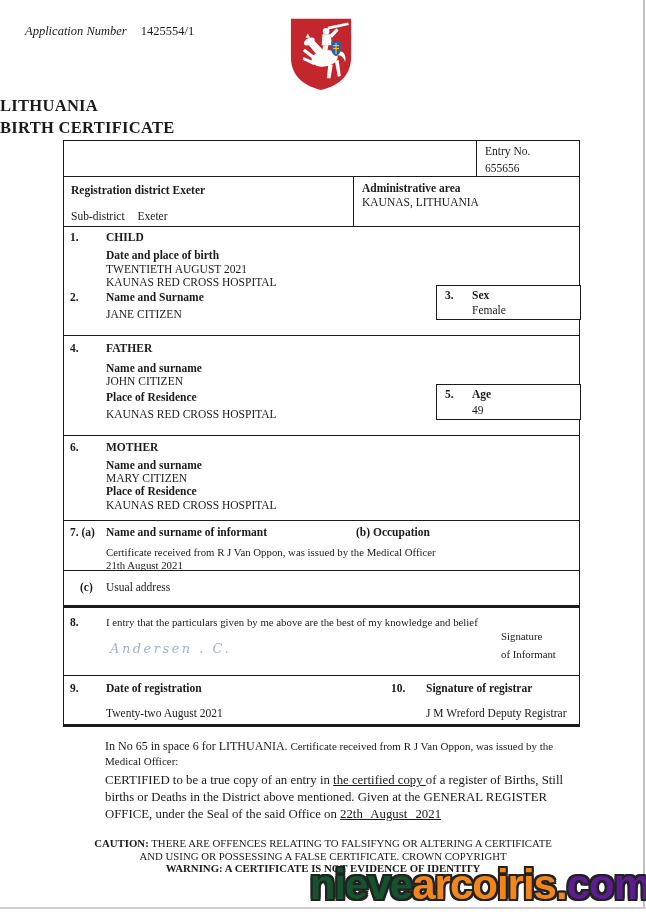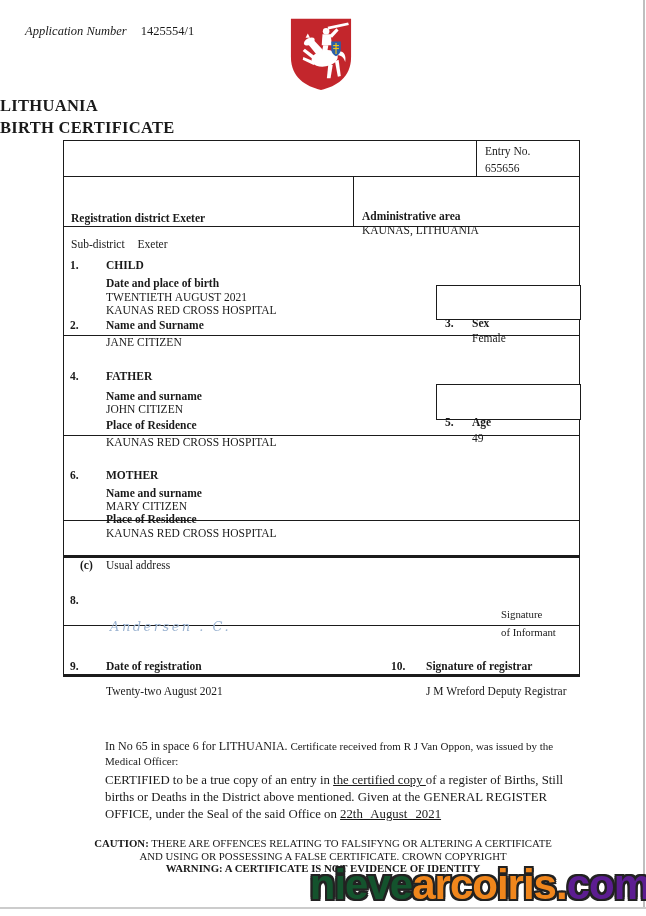--- a/index.html
+++ b/index.html
@@ -1,21 +1,21 @@
 <!DOCTYPE html>
 <html><head>
 <meta charset="utf-8">
 <style>
   * { margin:0; padding:0; box-sizing:border-box; }
   body { background:#ffffff; }
   .page {
     position:relative; width:646px; height:916px; background:#ffffff;
     font-family:"Liberation Serif", serif; color:#1a1a1a; overflow:hidden;
   }
-  .abs { position:absolute; white-space:nowrap;margin-top:28px; }
+  .abs { position:absolute; white-space:nowrap; }
   .b { font-weight:bold; }
   .it { font-style:italic; }
 
   
   .app-line { position:absolute; left:25px; top:24px; font-size:12.5px; }
   .app-line .val { margin-left:14px; font-style:normal; }
   .arms { position:absolute; left:288px; top:15px; width:66px; height:78px; }
   .title-block { position:absolute; left:0; top:95px; width:100%; text-align:left;
     font-size:16.5px; font-weight:bold; line-height:22px; letter-spacing:0.3px; }
 
@@ -164,28 +164,36 @@
 
     <div class="row r-mother">
       <span class="abs b" style="left:6px; top:5px;">6.</span>
       <span class="abs b" style="left:42px; top:5px;">MOTHER</span>
       <span class="abs b" style="left:42px; top:23px;">Name and surname</span>
       <span class="abs" style="left:42px; top:36px;">MARY CITIZEN</span>
       <span class="abs b" style="left:42px; top:49px;">Place of Residence</span>
       <span class="abs" style="left:42px; top:63px;">KAUNAS RED CROSS HOSPITAL</span>
     </div>
 
+    <div class="row r-inform">
+      <span class="abs b" style="left:6px; top:5px;">7. (a)</span>
+      <span class="abs b" style="left:42px; top:5px;">Name and surname of informant</span>
+      <span class="abs b" style="left:292px; top:5px;">(b) Occupation</span>
+      <span class="abs small-txt" style="left:42px; top:25px;">Certificate received from R J Van Oppon, was issued by the Medical Officer</span>
+      <span class="abs small-txt" style="left:42px; top:38px;">21th August 2021</span>
+    </div>
 
     <div class="row r-usual thick">
       <span class="abs b" style="left:16px; top:10px;">(c)</span>
       <span class="abs" style="left:42px; top:10px;">Usual address</span>
     </div>
 
     <div class="row r-decl">
       <span class="abs b" style="left:6px; top:8px;">8.</span>
+      <span class="abs small-txt" style="left:42px; top:8px;">I entry that the particulars given by me above are the best of my knowledge and belief</span>
       <span class="abs sig-script" style="left: 46px; top: 33px; color: rgb(157, 181, 210);">Andersen . C.</span>
       <span class="abs small-txt" style="left:437px; top:22px;">Signature</span>
       <span class="abs small-txt" style="left:437px; top:40px;">of Informant</span>
     </div>
 
     <div class="row r-reg thick">
       <span class="abs b" style="left:6px; top:6px;">9.</span>
       <span class="abs b" style="left:42px; top:6px;">Date of registration</span>
       <span class="abs b" style="left:327px; top:6px;">10.</span>
       <span class="abs b" style="left:362px; top:6px;">Signature of registrar</span>

